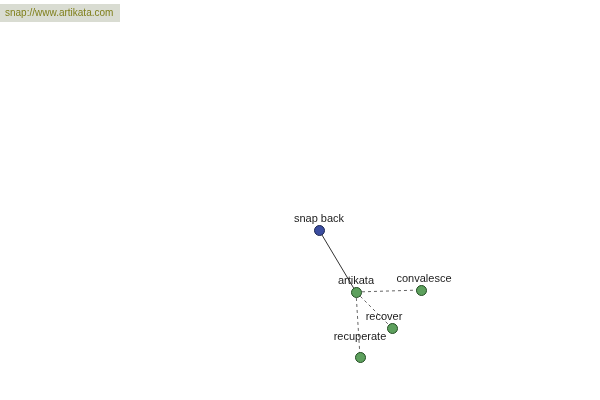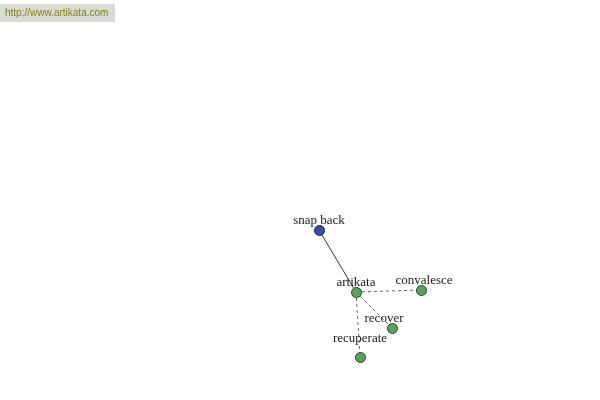--- a/index.html
+++ b/index.html
@@ -46,33 +46,32 @@
     background: #3b4da0;
     border: 1px solid #1c2650;
   }
   .graph-node.synset {
     background: #5da05d;
     border: 1px solid #234d23;
   }
   .graph-label {
     position: absolute;
     transform: translateX(-50%);
-    font-size: 13px;
+    font-size: 11px;
     line-height: 1;
     color: #1a1a1a;
     white-space: nowrap;
     pointer-events: none;
-    font-family: Liberation Serif, serif;
   }
 </style>
 </head>
 <body>
 
 <div class="stage">
-  <div class="url-badge">http://www.artikata.com</div>
+  <div class="url-badge">snap://www.artikata.com</div>
 
   <svg class="graph-edges" viewBox="0 0 600 400" xmlns="http://www.w3.org/2000/svg">
       <line x1="319" y1="230" x2="356" y2="292" stroke="#333333" stroke-width="1"></line>
       <line x1="356" y1="292" x2="421" y2="290" stroke="#666666" stroke-width="1" stroke-dasharray="3,3"></line>
       <line x1="356" y1="292" x2="392" y2="328" stroke="#666666" stroke-width="1" stroke-dasharray="3,3"></line>
       <line x1="356" y1="292" x2="360" y2="357" stroke="#666666" stroke-width="1" stroke-dasharray="3,3"></line>
     </svg>
 
   <div id="node-layer">
       <div class="graph-node word" style="left: 313.5px; top: 224.5px;"></div>

